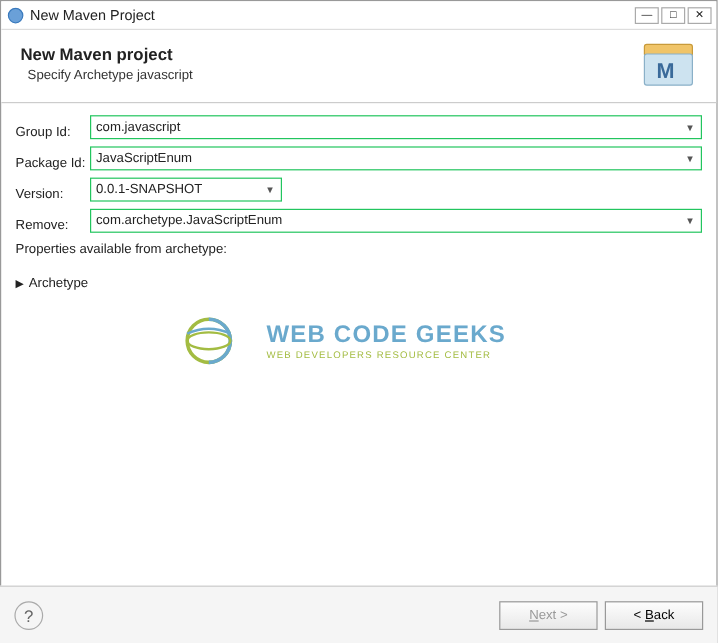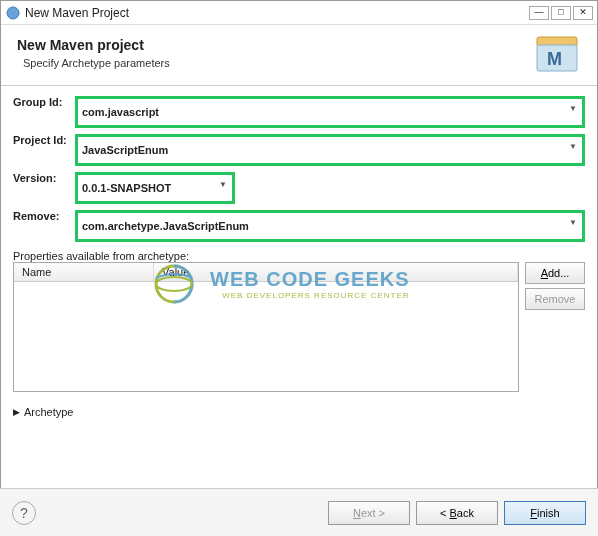--- a/index.html
+++ b/index.html
@@ -7,89 +7,89 @@
     .titlebar { height: 24px; background: #fff; border-bottom: 1px solid #ddd; display: flex; align-items: center; padding: 0 4px; }
     .titlebar .ticon { width: 16px; height: 16px; margin-right: 4px; display: flex; align-items: center; justify-content: center; }
     .titlebar .ttext { flex: 1; font-size: 12px; }
     .titlebar .winbtns { display: flex; gap: 2px; }
     .titlebar .winbtn { width: 20px; height: 14px; border: 1px solid #aaa; display: flex; align-items: center; justify-content: center; font-size: 9px; line-height: 1; cursor: pointer; }
     .header { background: #fff; padding: 12px 16px 16px; border-bottom: 1px solid #ccc; position: relative; }
     .header h1 { font-size: 14px; font-weight: bold; margin-bottom: 4px; }
     .header p { font-size: 11px; color: #333; margin-left: 6px; }
     .header .decor { position: absolute; right: 16px; top: 10px; width: 48px; height: 40px; }
     .formarea { padding: 10px 12px; }
-    .row { display: flex; align-items: flex-start; margin-bottom: 6px; font-weight: bold; }
+    .row { display: flex; align-items: flex-end; margin-bottom: 6px; }
     .row label { width: 62px; font-size: 11px; }
-    .row .combo { flex: 1; display: flex; align-items: center; border: 3px solid #22c55e; height: 32px; background: #fff; padding: 0 4px; position: relative; }
+    .row .combo { flex: 1; display: flex; align-items: center; border: 1px solid #22c55e; height: 20px; background: #fff; padding: 0 4px; position: relative; }
     .row .combo.short { flex: 0 0 160px; }
     .row .combo .arrow { position: absolute; right: 2px; top: 2px; width: 14px; height: 14px; display: flex; align-items: center; justify-content: center; color: #555; font-size: 8px; }
-    .proplabel { font-size: 11px; margin: 8px 0 0; }
+    .proplabel { font-size: 11px; margin: 8px 0 16px; }
     .propsection { display: flex; gap: 6px; }
     .table { flex: 1; border: 1px solid #aaa; height: 130px; background: #fff; }
     .table .thead { display: flex; background: linear-gradient(#fdfdfd, #ececec); border-bottom: 1px solid #ccc; }
     .table .th { padding: 3px 8px; font-size: 11px; border-right: 1px solid #ddd; }
     .table .th.name { width: 140px; }
     .table .th.value { flex: 1; }
     .tbuttons { display: flex; flex-direction: column; gap: 4px; width: 60px; }
     .tbuttons button { height: 22px; font-size: 11px; border: 1px solid #aaa; background: linear-gradient(#fdfdfd, #e8e8e8); cursor: pointer; }
     .tbuttons button:disabled { color: #999; cursor: default; }
     .advanced { display: flex; align-items: center; margin-top: 14px; cursor: pointer; }
     .advanced .tri { font-size: 9px; margin-right: 4px; }
     .footer { position: absolute; bottom: 0; left: 0; right: 0; height: 48px; border-top: 1px solid #ccc; display: flex; align-items: center; padding: 0 12px; background: #f5f5f5; }
     .footer .help { width: 24px; height: 24px; border: 1px solid #aaa; border-radius: 50%; display: flex; align-items: center; justify-content: center; color: #666; font-size: 14px; }
     .footer .spacer { flex: 1; }
     .footer button { min-width: 82px; height: 24px; margin-left: 6px; font-size: 11px; border: 1px solid #999; background: linear-gradient(#fdfdfd, #e8e8e8); cursor: pointer; padding: 0 10px; }
     .footer button:disabled { color: #999; cursor: default; }
     .footer button.primary { border: 1px solid #3a7abd; background: linear-gradient(#eaf3fb, #cfe4f6); }
     .mnemonic { text-decoration: underline; }
     .watermark { position: absolute; top: 260px; left: 150px; pointer-events: none; opacity: 0.9; font-family: Arial, sans-serif; }
-    .watermark .wrow { display: flex; align-items: center; gap: 12px; }
+    .watermark .wrow { display: flex; align-items: center; gap: 24px; }
     .watermark .globe { width: 48px; height: 48px; }
     .watermark .wt1 { font-size: 20px; font-weight: bold; color: #5aa0c8; letter-spacing: 1px; }
-    .watermark .wt2 { font-size: 8px; color: #9ab52e; letter-spacing: 1px; text-align: right; }
+    .watermark .wt2 { font-size: 8px; color: #9ab52e; letter-spacing: 1px; }
   </style>
 </head>
 <body>
 
 <div class="titlebar">
   <span class="ticon">
     <svg width="14" height="14" viewBox="0 0 14 14">
         <circle cx="7" cy="7" r="6" fill="#6aa0d8" stroke="#3a7abd"></circle>
       </svg>
   </span>
   <span class="ttext">New Maven Project</span>
   <div class="winbtns">
     <div class="winbtn">—</div>
     <div class="winbtn">□</div>
     <div class="winbtn">✕</div>
   </div>
 </div>
 
 <div class="header">
   <h1>New Maven project</h1>
-  <p>Specify Archetype parameters</p>
+  <p>Specify Archetype javascript</p>
   <div class="decor">
     <svg width="48" height="40" viewBox="0 0 48 40">
       <rect x="4" y="2" width="40" height="10" rx="2" fill="#f0c468" stroke="#c89a3a"></rect>
       <rect x="4" y="10" width="40" height="26" rx="2" fill="#cde3f0" stroke="#8ab0c8"></rect>
       <text x="14" y="30" font-size="18" font-weight="bold" fill="#3a6a9a">M</text>
     </svg>
   </div>
 </div>
 
 <div class="formarea">
   <div class="row">
     <label>Group Id:</label>
     <div class="combo">
       <span>com.javascript</span>
       <span class="arrow">▼</span>
     </div>
   </div>
   <div class="row">
-    <label>Project Id:</label>
+    <label>Package Id:</label>
     <div class="combo">
       <span>JavaScriptEnum</span>
       <span class="arrow">▼</span>
     </div>
   </div>
   <div class="row">
     <label>Version:</label>
     <div class="combo short">
       <span>0.0.1-SNAPSHOT</span>
       <span class="arrow">▼</span>
@@ -97,32 +97,20 @@
   </div>
   <div class="row">
     <label>Remove:</label>
     <div class="combo">
       <span>com.archetype.JavaScriptEnum</span>
       <span class="arrow">▼</span>
     </div>
   </div>
 
   <div class="proplabel">Properties available from archetype:</div>
-  <div class="propsection">
-    <div class="table">
-      <div class="thead">
-        <div class="th name">Name</div>
-        <div class="th value">Value</div>
-      </div>
-    </div>
-    <div class="tbuttons">
-      <button><span class="mnemonic">A</span><span></span>dd...</button>
-      <button disabled="">Remove</button>
-    </div>
-  </div>
 
   <div class="advanced">
     <span class="tri">▶</span>
     <span>Archetype</span>
   </div>
 </div>
 
 <div class="watermark">
   <div class="wrow">
     <svg class="globe" viewBox="0 0 48 48">
@@ -136,14 +124,13 @@
       <div class="wt2">WEB DEVELOPERS RESOURCE CENTER</div>
     </div>
   </div>
 </div>
 
 <div class="footer">
   <div class="help">?</div>
   <div class="spacer"></div>
   <button disabled=""><span class="mnemonic">N</span>ext &gt;</button>
   <button>&lt; <span class="mnemonic">B</span>ack</button>
-  <button class="primary"><span class="mnemonic">F</span>inish</button>
 </div>
 
 </body></html>

